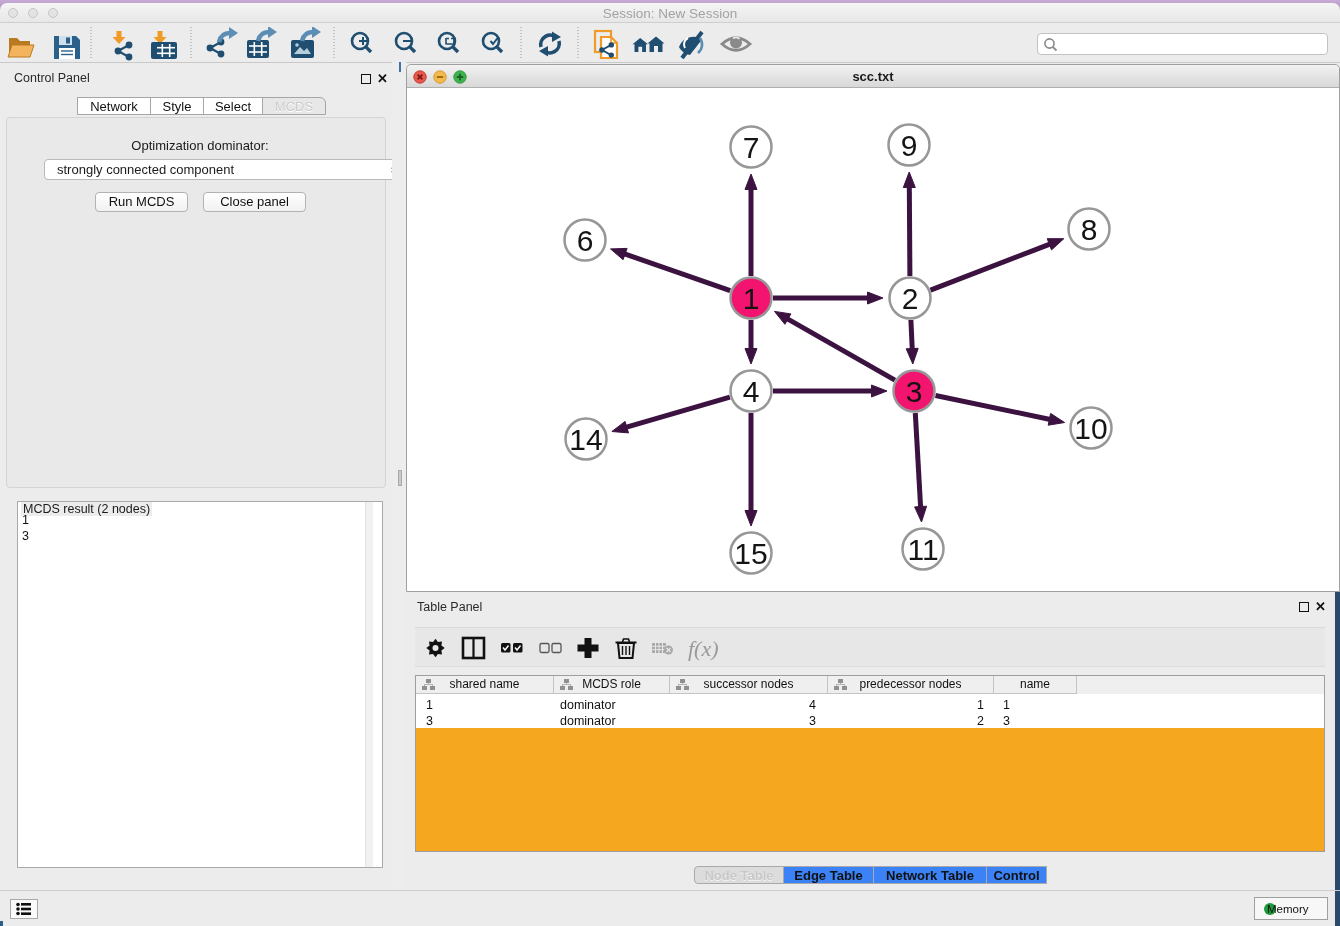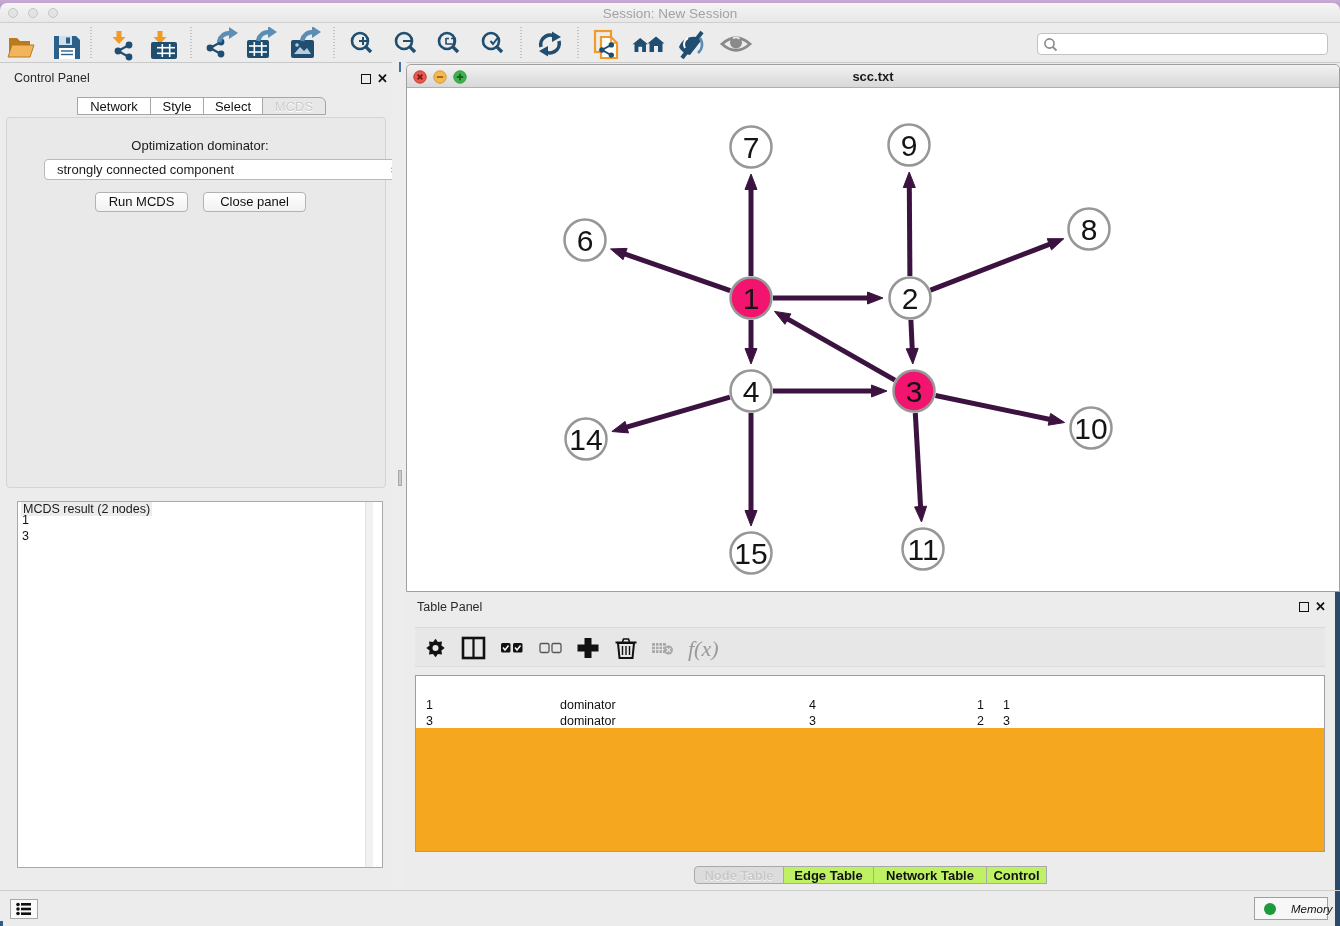--- a/index.html
+++ b/index.html
@@ -35,21 +35,21 @@
 #net-title { left:0; top:4px; width:932px; text-align:center; font-size:13px; font-weight:bold; color:#1a1a1a; }
 
 #tp-title { left:417px; top:600px; font-size:12.5px; color:#2a2a2a; }
 #tp-toolbar { left:415px; top:627px; width:910px; height:40px; background:#e7e7e7; border-top:1px solid #d9d9d9; border-bottom:1px solid #dcdcdc; }
 #tp-table { left:415px; top:675px; width:910px; height:177px; background:#fff; border:1px solid #9e9e9e; }
 #tp-header { left:0; top:0; width:908px; height:18px; background:#efefef; border-bottom:1px solid #c4c4c4; font-size:12px; color:#111; }
 .hcell { position:absolute; top:0; height:18px; border-right:1px solid #c4c4c4; text-align:center; line-height:17px; }
 .row { position:absolute; width:908px; height:16px; font-size:12.5px; color:#111; }
 .row span { top:1px; }
 #tp-orange { left:0px; top:52px; width:908px; height:123px; background:#f5a71f; }
-.btab { position:absolute; top:866px; height:18px; border:1px solid #a9a9a9; background:#bef264; font-size:13px; color:#111; text-align:center; line-height:17px; font-weight:bold; }
+.btab { position:absolute; top:866px; height:18px; border:1px solid #a9a9a9; background:#3b82f6; font-size:13px; color:#111; text-align:center; line-height:17px; font-weight:bold; }
 
 #bluestrip { left:1335px; top:592px; width:5px; height:334px; background:#2b4a6b; }
 #statusline { left:0; top:890px; width:1340px; height:1px; background:#cfcfcf; }
 #listbtn { left:10px; top:899px; width:28px; height:20px; background:#fafafa; border:1px solid #a9a9a9; }
 #membtn { left:1254px; top:897px; width:74px; height:23px; background:#f7f7f7; border:1px solid #a0a0a0; font-size:11.5px; color:#111; }
 
 .treeic { position:absolute; left:6px; top:3px; width:13px; height:11px;
   background:
     linear-gradient(#909090,#909090) 4px 0/5px 4px no-repeat,
     linear-gradient(#909090,#909090) 0px 7px/5px 4px no-repeat,
@@ -283,20 +283,28 @@
 <line x1="652" y1="649.7" x2="666" y2="649.7" stroke="#e7e7e7" stroke-width="1"></line>
 <line x1="655.5" y1="643" x2="655.5" y2="653" stroke="#e7e7e7" stroke-width="1"></line>
 <line x1="659.0" y1="643" x2="659.0" y2="653" stroke="#e7e7e7" stroke-width="1"></line>
 <line x1="662.5" y1="643" x2="662.5" y2="653" stroke="#e7e7e7" stroke-width="1"></line>
 <circle cx="668.5" cy="650" r="4.5" fill="#a9a9a9"></circle>
 <path d="M666.5 648 L670.5 652 M670.5 648 L666.5 652" stroke="#e7e7e7" stroke-width="1.2"></path>
 </g>
 <text x="688" y="656" font-family="Liberation Serif, serif" font-style="italic" font-size="22" fill="#999">f(x)</text>
 </svg>
   <div class="abs" id="tp-table">
+    <div class="abs" id="tp-header">
+      <div class="hcell" style="left:0px; width:138px;"><span class="treeic"></span>shared name</div>
+      <div class="hcell" style="left:138px; width:116px;"><span class="treeic"></span>MCDS role</div>
+      <div class="hcell" style="left:254px; width:158px;"><span class="treeic"></span>successor nodes</div>
+      <div class="hcell" style="left:412px; width:166px;"><span class="treeic"></span>predecessor nodes</div>
+      <div class="hcell" style="left:578px; width:83px;">name</div>
+      <div class="hcell" style="left:661px; width:247px; border-right:none; background:#efefef;"></div>
+    </div>
     <div class="row" style="top:21px;">
       <span class="abs" style="left:10px;">1</span>
       <span class="abs" style="left:144px;">dominator</span>
       <span class="abs" style="left:330px; width:70px; text-align:right;">4</span>
       <span class="abs" style="left:498px; width:70px; text-align:right;">1</span>
       <span class="abs" style="left:587px;">1</span>
     </div>
     <div class="row" style="top:37px;">
       <span class="abs" style="left:10px;">3</span>
       <span class="abs" style="left:144px;">dominator</span>
@@ -321,19 +329,19 @@
           <circle cx="7" cy="9" r="1.8"></circle>
           <circle cx="7" cy="13.5" r="1.8"></circle>
       <rect x="10" y="3" width="10" height="2.6"></rect>
           <rect x="10" y="7.7" width="10" height="2.6"></rect>
           <rect x="10" y="12.4" width="10" height="2.6"></rect>
         </g>
     </svg>
   </div>
   <div class="abs" id="membtn">
       <span style="position:absolute; left:9px; top:5px; width:12px; height:12px; border-radius:50%; background:#1e9a3c;"></span>
-      <span style="position:absolute; left:36px; top:4.5px;font-style:italic;">Memory</span>
+      <span style="position:absolute; left:12px; top:4.5px;">Memory</span>
     </div>
   <svg class="abs" style="left:1043px; top:37px;" width="16" height="16" viewBox="0 0 16 16">
     <circle cx="6.5" cy="6.5" r="4.6" fill="none" stroke="#8b8b8b" stroke-width="1.6"></circle>
     <line x1="9.8" y1="9.8" x2="13.5" y2="13.5" stroke="#8b8b8b" stroke-width="1.8"></line>
   </svg>
 </div>
 
 </body></html>

